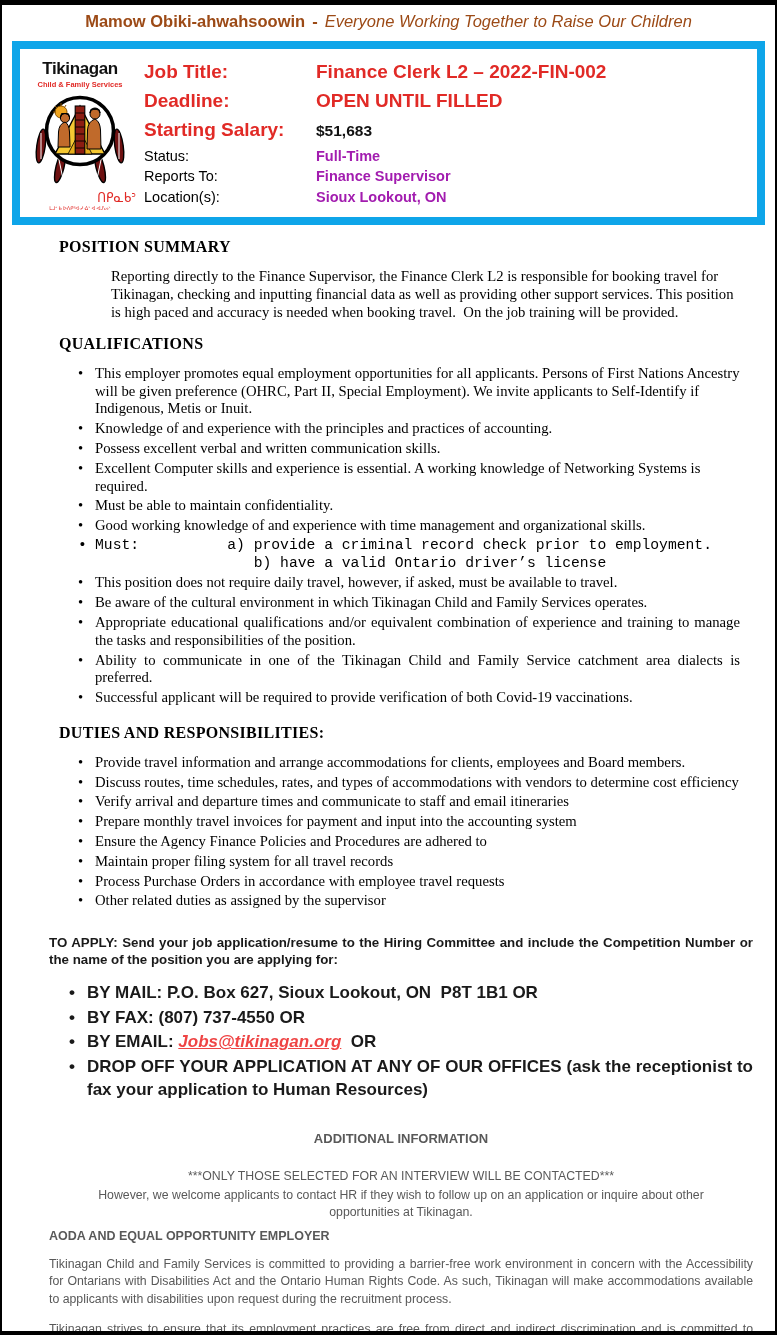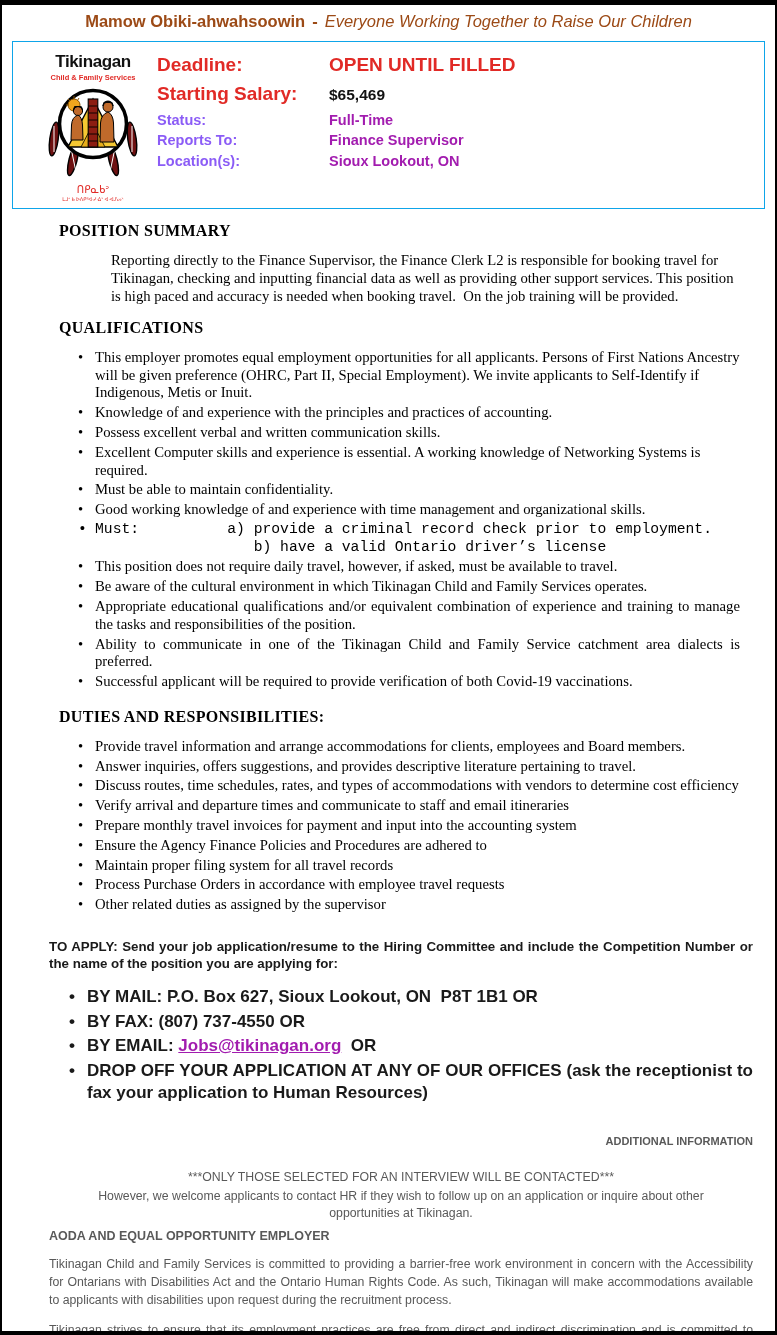--- a/index.html
+++ b/index.html
@@ -9,40 +9,40 @@
     background:#fff; border:2px solid #000; border-top-width:5px; border-bottom-width:4px;
     overflow:hidden; font-family:"Liberation Serif","DejaVu Serif",serif; color:#000;
   }
   
   .motto { text-align:center; margin-top:7px; font-family:"Liberation Sans","DejaVu Sans",sans-serif;
            font-size:16.5px; color:#9C4A16; }
   .motto-bold { font-weight:bold; }
   .motto-sep { margin:0 7px; font-weight:bold; }
   .motto-italic { font-style:italic; }
   
-  .info-box { width:753px; margin:10px auto 0; border:1px solid #0ea5e9; display:flex;
-              padding:10px 6px 6px 24px; }
+  .info-box { width:753px; margin:10px auto 0; border:8px solid #0ea5e9; display:flex;
+              padding:10px 6px 6px 4px; }
   .logo-col { width:112px; flex:0 0 112px; text-align:center;
               font-family:"Liberation Sans","DejaVu Sans",sans-serif; }
   .logo-name { font-size:17px; font-weight:bold; color:#111; letter-spacing:-0.4px; }
   .logo-tagline { font-size:7.5px; font-weight:bold; color:#E12A26; margin-top:1px; }
   .emblem { margin-top:2px; }
-  .logo-syll1 { color:#E12A26; font-size:10px; line-height:1; margin-top:1px; }
+  .logo-syll1 { color:#E12A26; font-size:12px; line-height:1; margin-top:1px;text-align:right; }
   .logo-syll2 { color:#E12A26; font-size:5px; line-height:1; margin-top:2px; }
   .fields { flex:1; padding-left:8px; padding-top:2px;
             font-family:"Liberation Sans","DejaVu Sans",sans-serif; }
   .field-row { display:flex; }
   .field-label { flex:0 0 172px; }
   .row-lg { margin-bottom:7px; line-height:1.15; }
   .row-lg .field-label { color:#E12A26; font-weight:bold; font-size:19px; }
   .row-lg .field-value { font-weight:bold; font-size:19px; }
   .row-lg .val-red { color:#E12A26; }
   .row-lg .val-black { color:#111; font-size:15.5px; padding-top:3px; }
   .row-sm { margin-bottom:4px; line-height:1.15; }
-  .row-sm .field-label { color:#8b5cf6; font-weight:bold; font-size:14.5px; }
+  .row-sm .field-label { color:#000000; font-weight:normal; font-size:14.5px; }
   .row-sm .field-value { color:#a21caf; font-weight:bold; font-size:14.5px; }
   
   .serif-section { margin:0 35px 0 57px; }
   .sec-heading { font-size:16px; font-weight:bold; 
                  letter-spacing:.3px; margin-top:13px; }
   .summary-para { margin:12px 0 0 52px; font-size:14.7px; line-height:1.22; }
   ul.serif-list { list-style:none; margin-top:12px; }
   ul.serif-list li { position:relative; padding-left:36px; font-size:14.7px;
                      line-height:1.21; margin-bottom:2px; }
   ul.serif-list li::before { content:"\2022"; position:absolute; left:19px; }
@@ -50,24 +50,24 @@
   .pre-wrap { white-space:pre-wrap;font-family:Liberation Mono, monospace; }
   
   .sans-block { font-family:"Liberation Sans","DejaVu Sans",sans-serif;
                 margin:0 22px 0 47px; color:#1a1a1a; }
   .apply-intro { font-weight:bold; font-size:13.3px; line-height:1.28;
                  text-align:justify; margin-top:24px; }
   ul.apply-list { list-style:none; margin-top:14px; font-weight:bold;
                   font-size:17px; line-height:1.33; }
   ul.apply-list li { position:relative; padding-left:38px; margin-bottom:2px; text-align:justify; }
   ul.apply-list li::before { content:"\2022"; position:absolute; left:20px; }
-  .email-link { color:#a21caf; text-decoration:underline; font-weight:bold; }
+  .email-link { color:#ef4444; text-decoration:underline; font-weight:bold;font-style:italic; }
   
   .addl { color:#595959; }
-  .addl-heading { text-align:right; font-weight:bold; font-size:11px; margin-top:30px; }
+  .addl-heading { text-align:center; font-weight:bold; font-size:13px; margin-top:30px; }
   .only-line { text-align:center; font-size:12.3px; margin-top:23px; }
   .however-line { text-align:center; font-size:12.3px; line-height:1.4; margin-top:4px; padding:0 26px; }
   .aoda-heading { font-weight:bold; font-size:12.5px; margin-top:7px; }
   .gray-para { font-size:12.3px; text-align:justify; line-height:1.43; margin-top:13px; }
 </style>
 </head>
 <body>
 
 <div class="page">
 
@@ -128,29 +128,33 @@
           <path d="M60,22 a5,5 0 0 1 10,0 l-1,-3.6 -8,-0.2 Z" fill="#111"></path>
           <path d="M65,28 q-7,2.5 -7.5,11 L57,58 h14 l-0.5,-19 q-0.5,-8.5 -5.5,-11 Z" fill="#C06A2B"></path>
         </g>
       </svg>
       <div class="logo-syll1">ᑎᑭᓇᑲᐣ</div>
       <div class="logo-syll2">ᒪᒧᐤ ᑲ ᐅᐱᑭᐦᐊᐧᓱᐧᐃᐣ ᐊᐧᐊᔑᔕᐠ</div>
     </div>
 
     <div class="fields">
 
+        <div class="field-row row-lg">
+          <span class="field-label">Job Title:</span>
+          <span class="field-value val-red">Finance Clerk L2 – 2022-FIN-002</span>
+        </div>
 
         <div class="field-row row-lg">
           <span class="field-label">Deadline:</span>
           <span class="field-value val-red">OPEN UNTIL FILLED</span>
         </div>
 
         <div class="field-row row-lg">
           <span class="field-label">Starting Salary:</span>
-          <span class="field-value val-black">$65,469</span>
+          <span class="field-value val-black">$51,683</span>
         </div>
 
 
         <div class="field-row row-sm">
           <span class="field-label">Status:</span>
           <span class="field-value val-black">Full-Time</span>
         </div>
 
         <div class="field-row row-sm">
           <span class="field-label">Reports To:</span>
@@ -183,21 +187,20 @@
         <li>Be aware of the cultural environment in which Tikinagan Child and Family Services operates.</li>
         <li class="justify">Appropriate educational qualifications and/or equivalent combination of experience and training to manage the tasks and responsibilities of the position.</li>
         <li class="justify">Ability to communicate in one of the Tikinagan Child and Family Service catchment area dialects is preferred.</li>
         <li class="justify">Successful applicant will be required to provide verification of both Covid-19 vaccinations.</li>
       </ul>
 
     <div class="sec-heading" style="margin-top:17px">DUTIES AND RESPONSIBILITIES:</div>
     <ul class="serif-list">
 
     <li>Provide travel information and arrange accommodations for clients, employees and Board members.</li>
-        <li>Answer inquiries, offers suggestions, and provides descriptive literature pertaining to travel.</li>
         <li>Discuss routes, time schedules, rates, and types of accommodations with vendors to determine cost efficiency</li>
         <li>Verify arrival and departure times and communicate to staff and email itineraries</li>
         <li>Prepare monthly travel invoices for payment and input into the accounting system</li>
         <li>Ensure the Agency Finance Policies and Procedures are adhered to</li>
         <li>Maintain proper filing system for all travel records</li>
         <li>Process Purchase Orders in accordance with employee travel requests</li>
         <li>Other related duties as assigned by the supervisor</li>
       </ul>
   </div>
 

